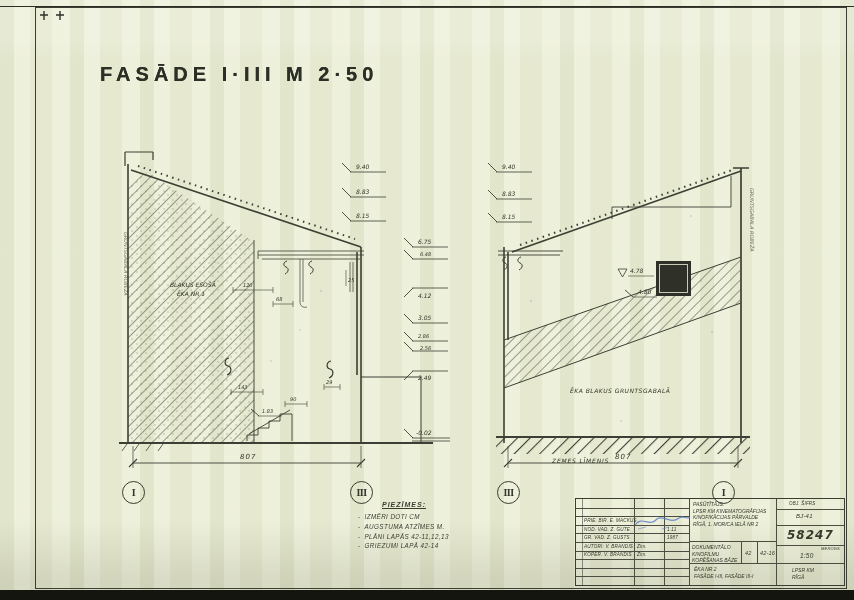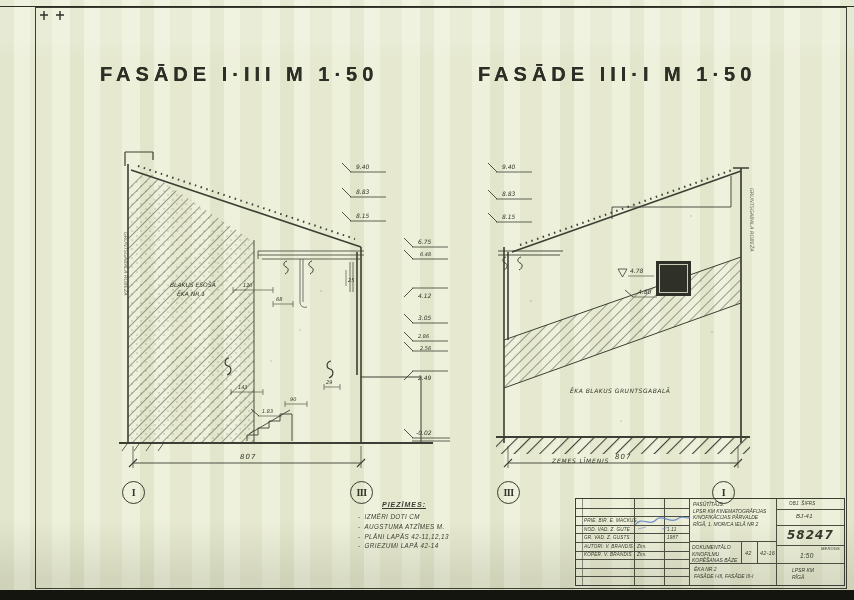--- a/index.html
+++ b/index.html
@@ -38,22 +38,21 @@
   .tb .num{font-family:"DejaVu Sans",sans-serif;font-style:italic;font-weight:bold;}
   .sig-blue{position:absolute;}
 </style>
 </head>
 <body>
 
 <div class="sheet">
   <div class="topline"></div>
   <div class="frame"></div>
 
-  <div class="title l">FASĀDE  I·III  M 1·50</div>
-  <div class="title r">FASĀDE  III·I  M 1·50</div>
+  <div class="title l">FASĀDE  I·III  M 2·50</div>
 
   <svg width="854" height="600" viewBox="0 0 854 600">
     <defs>
       <pattern id="hatch" width="7" height="7" patternTransform="rotate(45)" patternUnits="userSpaceOnUse">
         <line x1="0" y1="0" x2="0" y2="7" stroke="#4e5243" stroke-width="1.1"></line>
       </pattern>
       <pattern id="hatchBold" width="9" height="9" patternTransform="rotate(45)" patternUnits="userSpaceOnUse">
         <line x1="0" y1="0" x2="0" y2="9" stroke="#3f4336" stroke-width="2.2"></line>
       </pattern>
       <pattern id="dots" width="9" height="9" patternUnits="userSpaceOnUse">

